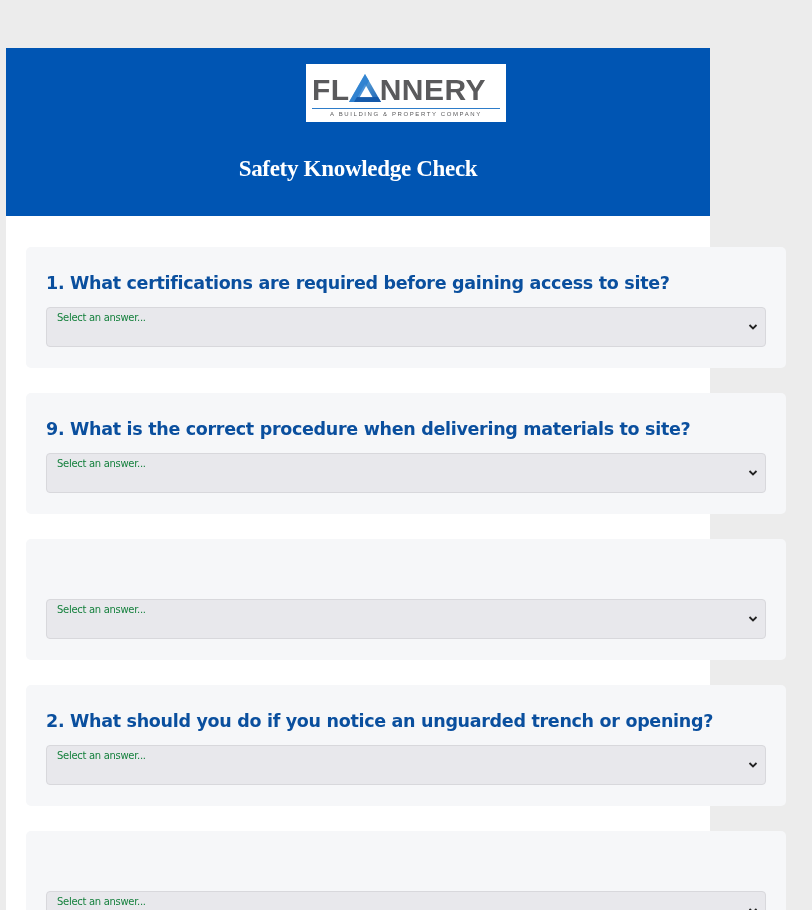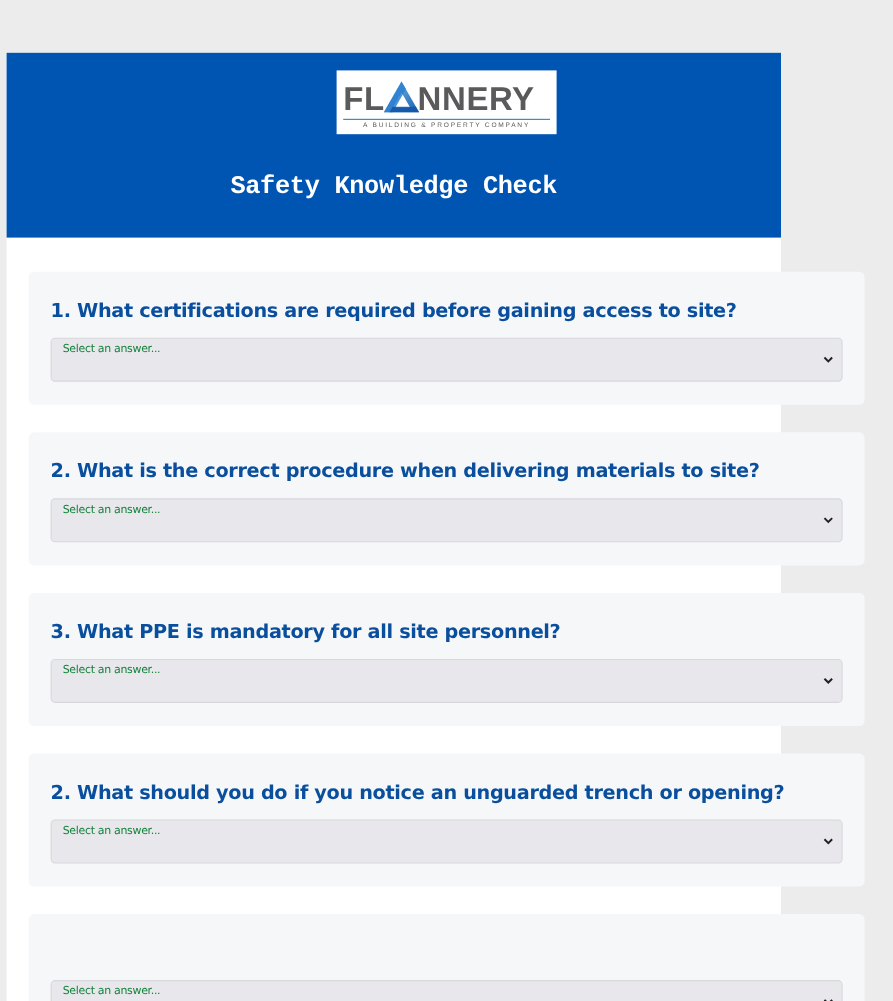--- a/index.html
+++ b/index.html
@@ -75,21 +75,21 @@
   .title {
     position: absolute;
     left: 0;
     right: 0;
     top: 105px;
     text-align: center;
     color: #ffffff;
     font-weight: bold;
     font-size: 23px;
     line-height: 32px;
-    font-family: Liberation Mono, monospace;
+    font-family: Liberation Serif, serif;
     letter-spacing: -0.3px;
   }
   .questions {
     position: absolute;
     left: 20px;
     top: 199px;
     width: 760px;
   }
   .card {
     background: #f6f7f9;
@@ -168,31 +168,30 @@
       <div class="q-text">1. What certifications are required before gaining access to site?</div>
       <div class="select">
         <span class="select-value">Select an answer...</span>
         <svg class="chevron" viewBox="0 0 12 12">
             <polyline points="2.5,4 6,7.5 9.5,4" fill="none" stroke="#222" stroke-width="1.8"></polyline>
           </svg>
       </div>
     </div>
 
     <div class="card">
-      <div class="q-text">2. What is the correct procedure when delivering materials to site?</div>
-      <div class="select">
-        <span class="select-value">Select an answer...</span>
-        <svg class="chevron" viewBox="0 0 12 12">
-            <polyline points="2.5,4 6,7.5 9.5,4" fill="none" stroke="#222" stroke-width="1.8"></polyline>
-          </svg>
-      </div>
-    </div>
-
-    <div class="card">
-      <div class="q-text">3. What PPE is mandatory for all site personnel?</div>
+      <div class="q-text">9. What is the correct procedure when delivering materials to site?</div>
+      <div class="select">
+        <span class="select-value">Select an answer...</span>
+        <svg class="chevron" viewBox="0 0 12 12">
+            <polyline points="2.5,4 6,7.5 9.5,4" fill="none" stroke="#222" stroke-width="1.8"></polyline>
+          </svg>
+      </div>
+    </div>
+
+    <div class="card">
       <div class="select">
         <span class="select-value">Select an answer...</span>
         <svg class="chevron" viewBox="0 0 12 12">
             <polyline points="2.5,4 6,7.5 9.5,4" fill="none" stroke="#222" stroke-width="1.8"></polyline>
           </svg>
       </div>
     </div>
 
     <div class="card">
       <div class="q-text">2. What should you do if you notice an unguarded trench or opening?</div>

